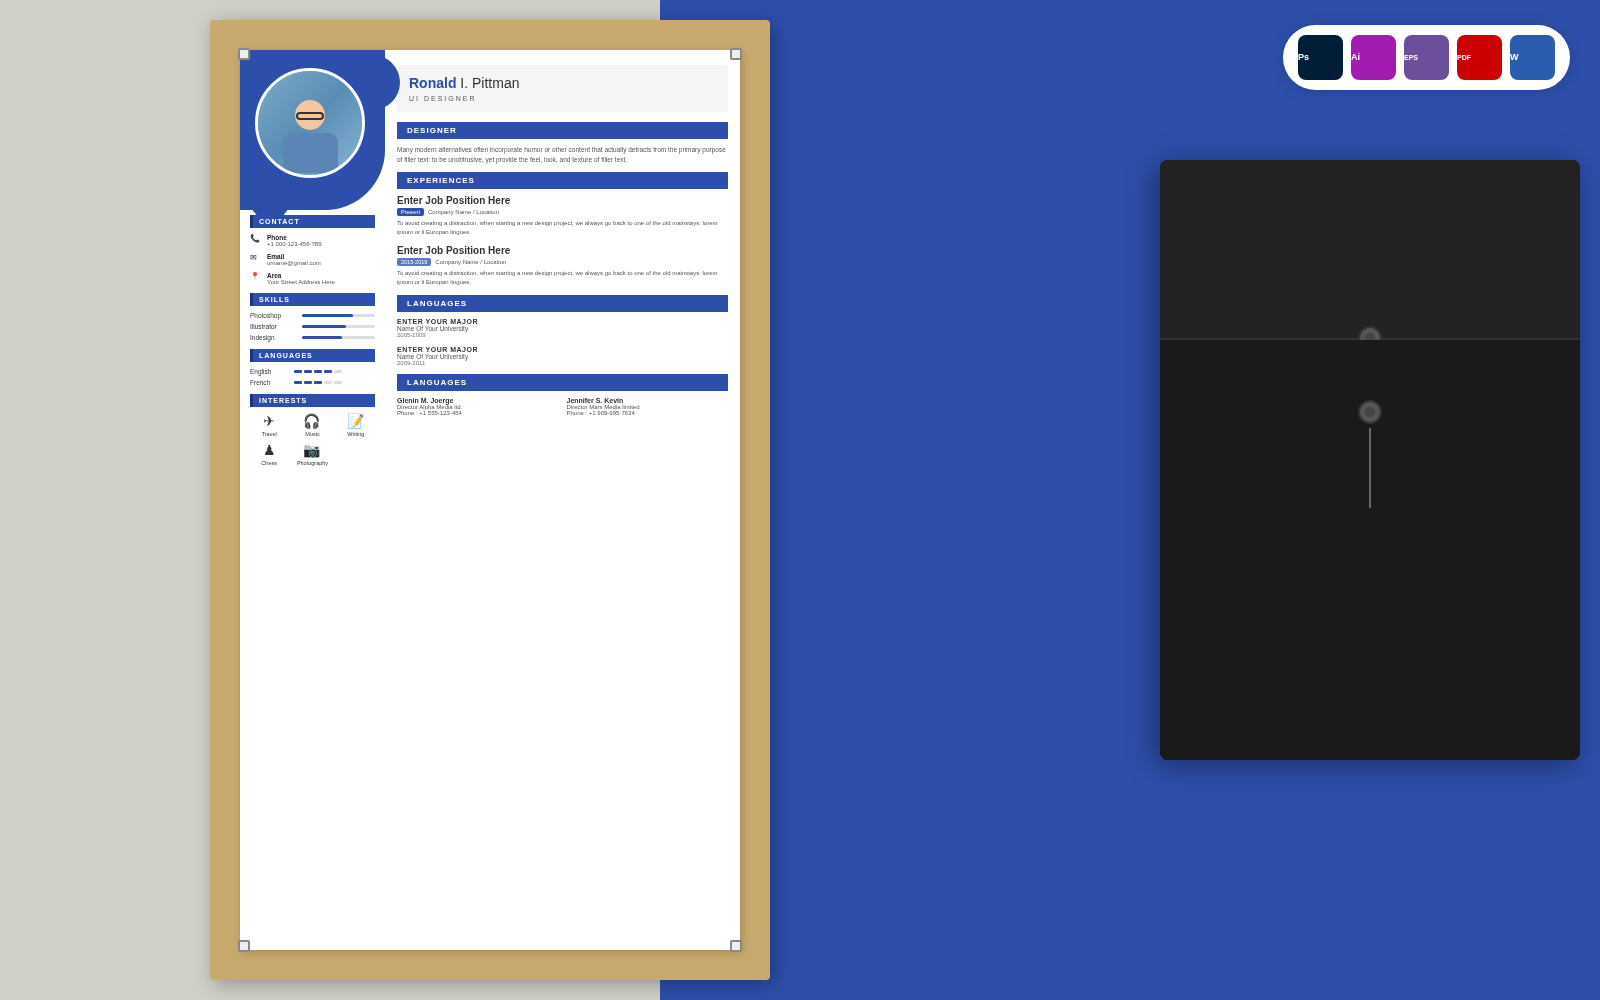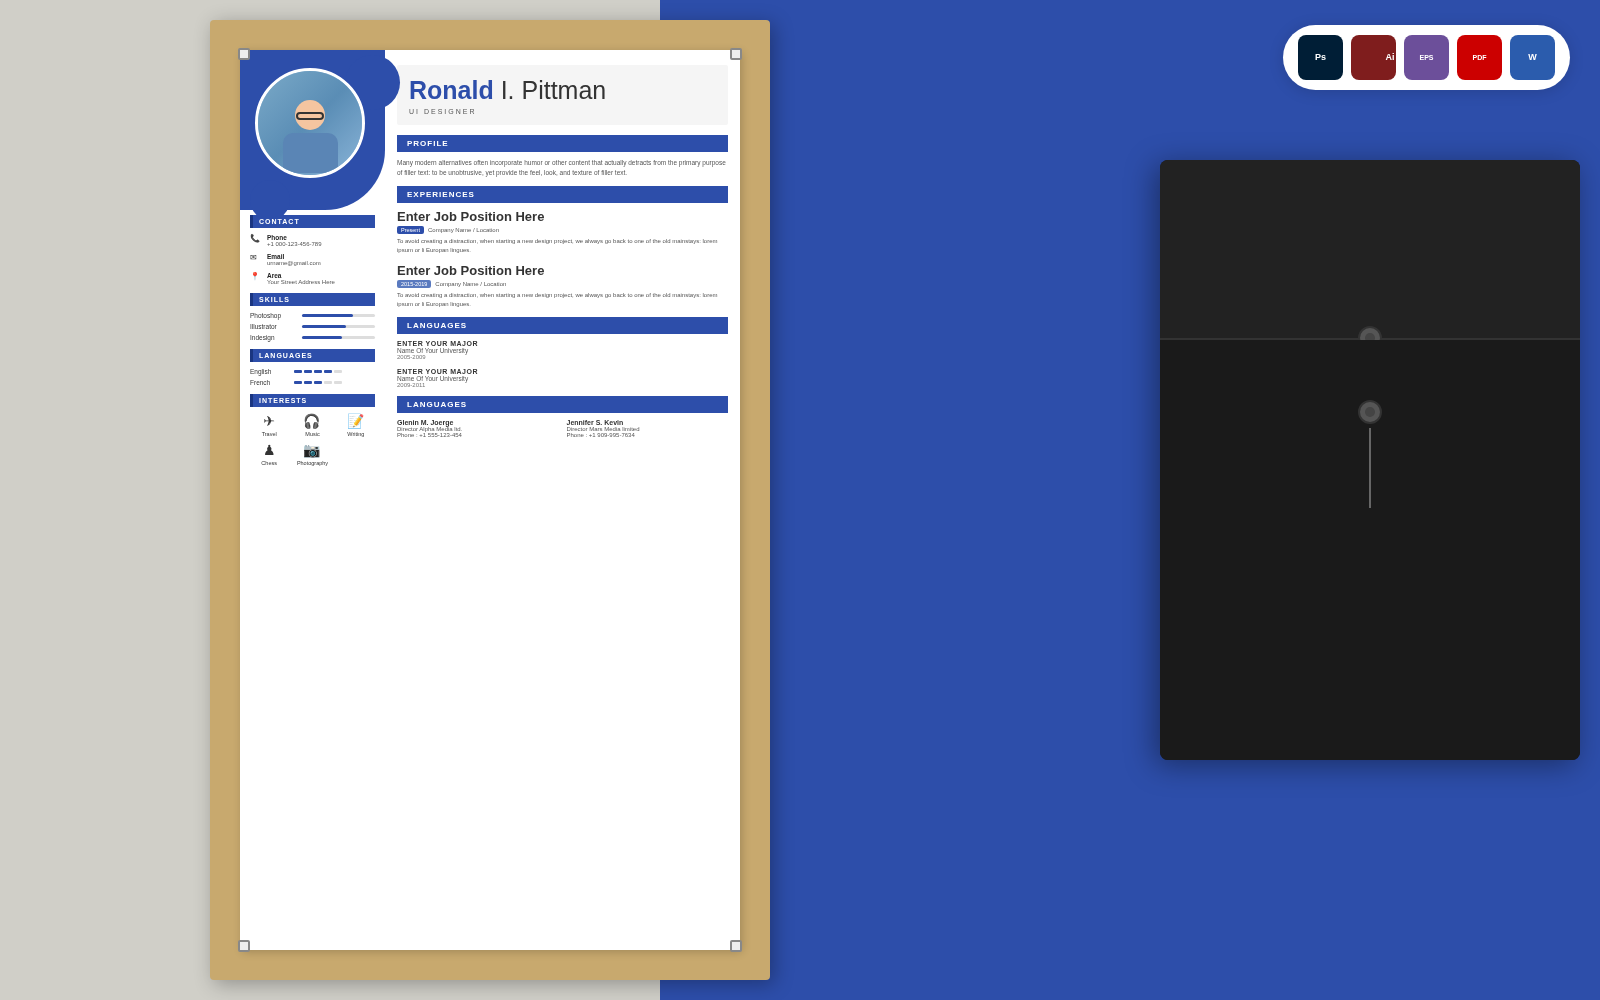--- a/index.html
+++ b/index.html
@@ -280,21 +280,21 @@
     }
 
     
     .name-block {
       background: #f5f5f5;
       padding: 10px 12px;
       margin-bottom: 10px;
       border-radius: 2px;
     }
     .name-line {
-      font-size: 25px;
+      font-size: 14px;
       font-weight: normal;
       color: #333;
       line-height: 1.2;
     }
     .name-bold {
       color: #2d4eaa;
       font-weight: bold;
     }
     .title-line {
       font-size: 7px;
@@ -315,21 +315,21 @@
     }
 
     .profile-text {
       font-size: 6.5px;
       color: #555;
       line-height: 1.5;
       margin-bottom: 8px;
     }
 
     .exp-job-title {
-      font-size: 13px;
+      font-size: 10px;
       font-weight: bold;
       color: #333;
       margin-bottom: 2px;
     }
     .exp-badge {
       display: inline-block;
       padding: 1px 4px;
       font-size: 5.5px;
       color: #fff;
       border-radius: 2px;
@@ -395,30 +395,30 @@
       padding: 10px 15px;
       gap: 8px;
       box-shadow: 0 2px 15px rgba(0,0,0,0.15);
       z-index: 20;
     }
     .sw-icon {
       width: 45px;
       height: 45px;
       border-radius: 8px;
       display: flex;
-      align-items: center;
+      align-items: flex-start;
       justify-content: center;
       font-size: 9px;
       font-weight: bold;
       color: #fff;
       flex-direction: column;
       line-height: 1;
     }
     .sw-ps { background: #001e36; }
-    .sw-ai { background: #7f1d1d; padding-left: 33px; }
+    .sw-ai { background: #a21caf; }
     .sw-eps { background: #6c4f9a; }
     .sw-pdf { background: #cc0000; }
     .sw-word { background: #2b5cad; }
 
     
     .envelope {
       position: absolute;
       top: 160px;
       right: 20px;
       width: 420px;
@@ -643,21 +643,21 @@
 
     <div class="resume-right">
 
       <div class="name-block">
         <div class="name-line">
           <span class="name-bold">Ronald</span><span> I. Pittman</span>
         </div>
         <div class="title-line">UI DESIGNER</div>
       </div>
 
-      <div class="section-header-right">PROFILE</div>
+      <div class="section-header-right">DESIGNER</div>
       <p class="profile-text">Many modern alternatives often incorporate humor or other content that actually detracts from the primary purpose of filler text: to be unobtrusive, yet provide the feel, look, and texture of filler text.</p>
 
       <div class="section-header-right">EXPERIENCES</div>
 
       <div class="exp-job-title">Enter Job Position Here</div>
       <div class="inline-badge-row">
         <span class="exp-badge badge-present">Present</span>
         <span class="exp-company">Company Name / Location</span>
       </div>
       <p class="exp-text">To avoid creating a distraction, when starting a new design project, we always go back to one of the old mainstays: lorem ipsum or li Europan lingues.</p>

